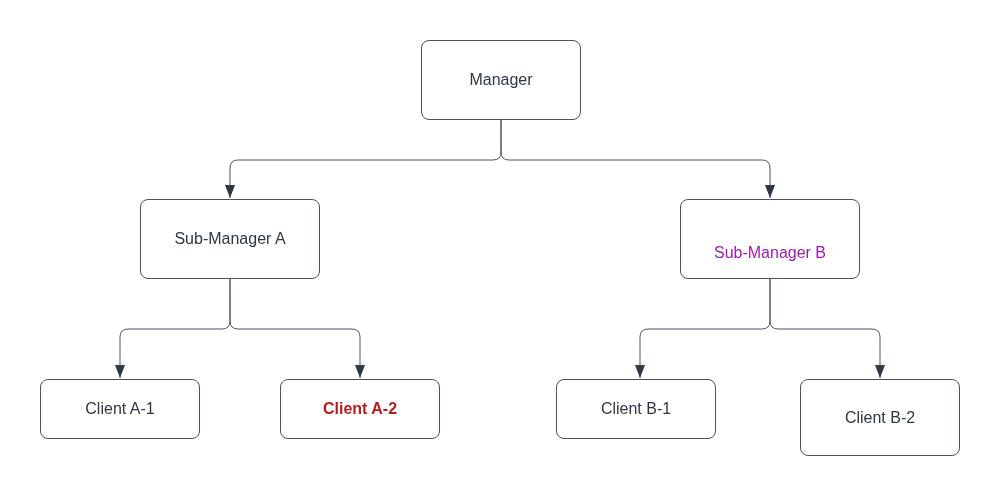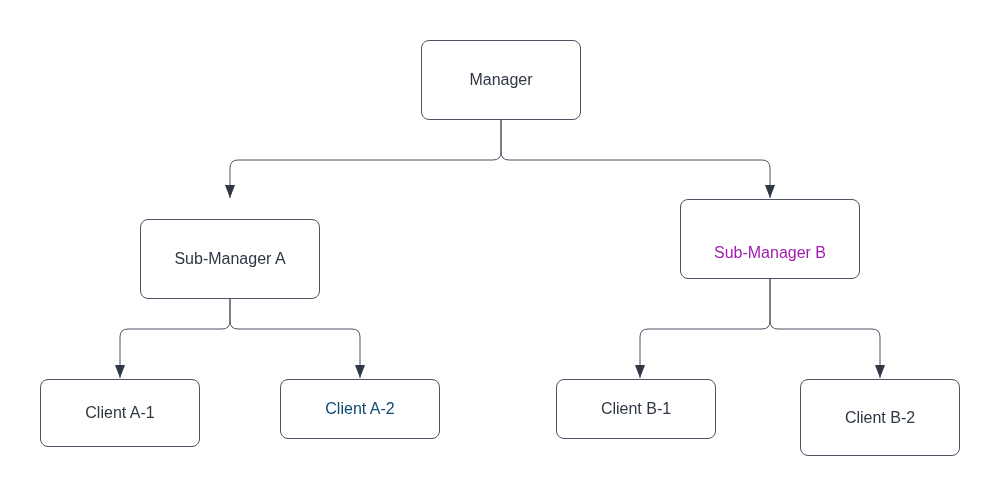--- a/index.html
+++ b/index.html
@@ -55,31 +55,31 @@
       <path d="M 501 120 L 501 152 Q 501 160 509 160 L 762 160 Q 770 160 770 168 L 770 198" fill="none" stroke="#4a5362" stroke-width="1" marker-end="url(#arrow-head)"></path>
       <path d="M 230 279 L 230 321 Q 230 329 222 329 L 128 329 Q 120 329 120 337 L 120 378" fill="none" stroke="#4a5362" stroke-width="1" marker-end="url(#arrow-head)"></path>
       <path d="M 230 279 L 230 321 Q 230 329 238 329 L 352 329 Q 360 329 360 337 L 360 378" fill="none" stroke="#4a5362" stroke-width="1" marker-end="url(#arrow-head)"></path>
       <path d="M 770 279 L 770 321 Q 770 329 762 329 L 648 329 Q 640 329 640 337 L 640 378" fill="none" stroke="#4a5362" stroke-width="1" marker-end="url(#arrow-head)"></path>
       <path d="M 770 279 L 770 321 Q 770 329 778 329 L 872 329 Q 880 329 880 337 L 880 378" fill="none" stroke="#4a5362" stroke-width="1" marker-end="url(#arrow-head)"></path>
     </svg>
   <div id="node-layer">
       <div class="node" style="left: 421px; top: 40px; width: 160px; height: 80px; background: rgb(255, 255, 255); border-color: rgb(74, 83, 98);">
         <span class="node-label" style="color: rgb(47, 55, 68);">Manager</span>
       </div>
-      <div class="node" style="left: 140px; top: 199px; width: 180px; height: 80px; background: rgb(255, 255, 255); border-color: rgb(74, 83, 98); margin-top: 20px;">
+      <div class="node" style="left: 140px; top: 199px; width: 180px; height: 80px; background: rgb(255, 255, 255); border-color: rgb(74, 83, 98);">
         <span class="node-label" style="color: rgb(47, 55, 68);">Sub-Manager A</span>
       </div>
       <div class="node" style="left: 680px; top: 199px; width: 180px; height: 80px; background: rgb(255, 255, 255); border-color: rgb(74, 83, 98);">
         <span class="node-label" style="color: #a21caf; margin-top: 28px;">Sub-Manager B</span>
       </div>
-      <div class="node" style="left: 40px; top: 379px; width: 160px; height: 68px; background: rgb(255, 255, 255); border-color: rgb(74, 83, 98);">
+      <div class="node" style="left: 40px; top: 379px; width: 160px; height: 60px; background: rgb(255, 255, 255); border-color: rgb(74, 83, 98);">
         <span class="node-label" style="color: rgb(47, 55, 68);">Client A-1</span>
       </div>
       <div class="node" style="left: 280px; top: 379px; width: 160px; height: 60px; background: rgb(255, 255, 255); border-color: rgb(74, 83, 98);">
-        <span class="node-label" style="color: #0c4a6e;">Client A-2</span>
+        <span class="node-label" style="color: #b91c1c; font-weight: bold;">Client A-2</span>
       </div>
       <div class="node" style="left: 556px; top: 379px; width: 160px; height: 60px; background: rgb(255, 255, 255); border-color: rgb(74, 83, 98);">
         <span class="node-label" style="color: rgb(47, 55, 68);">Client B-1</span>
       </div>
       <div class="node" style="left: 800px; top: 379px; width: 160px; height: 77px; background: rgb(255, 255, 255); border-color: rgb(74, 83, 98);">
         <span class="node-label" style="color: rgb(47, 55, 68);">Client B-2</span>
       </div>
     </div>
 </div>
 

